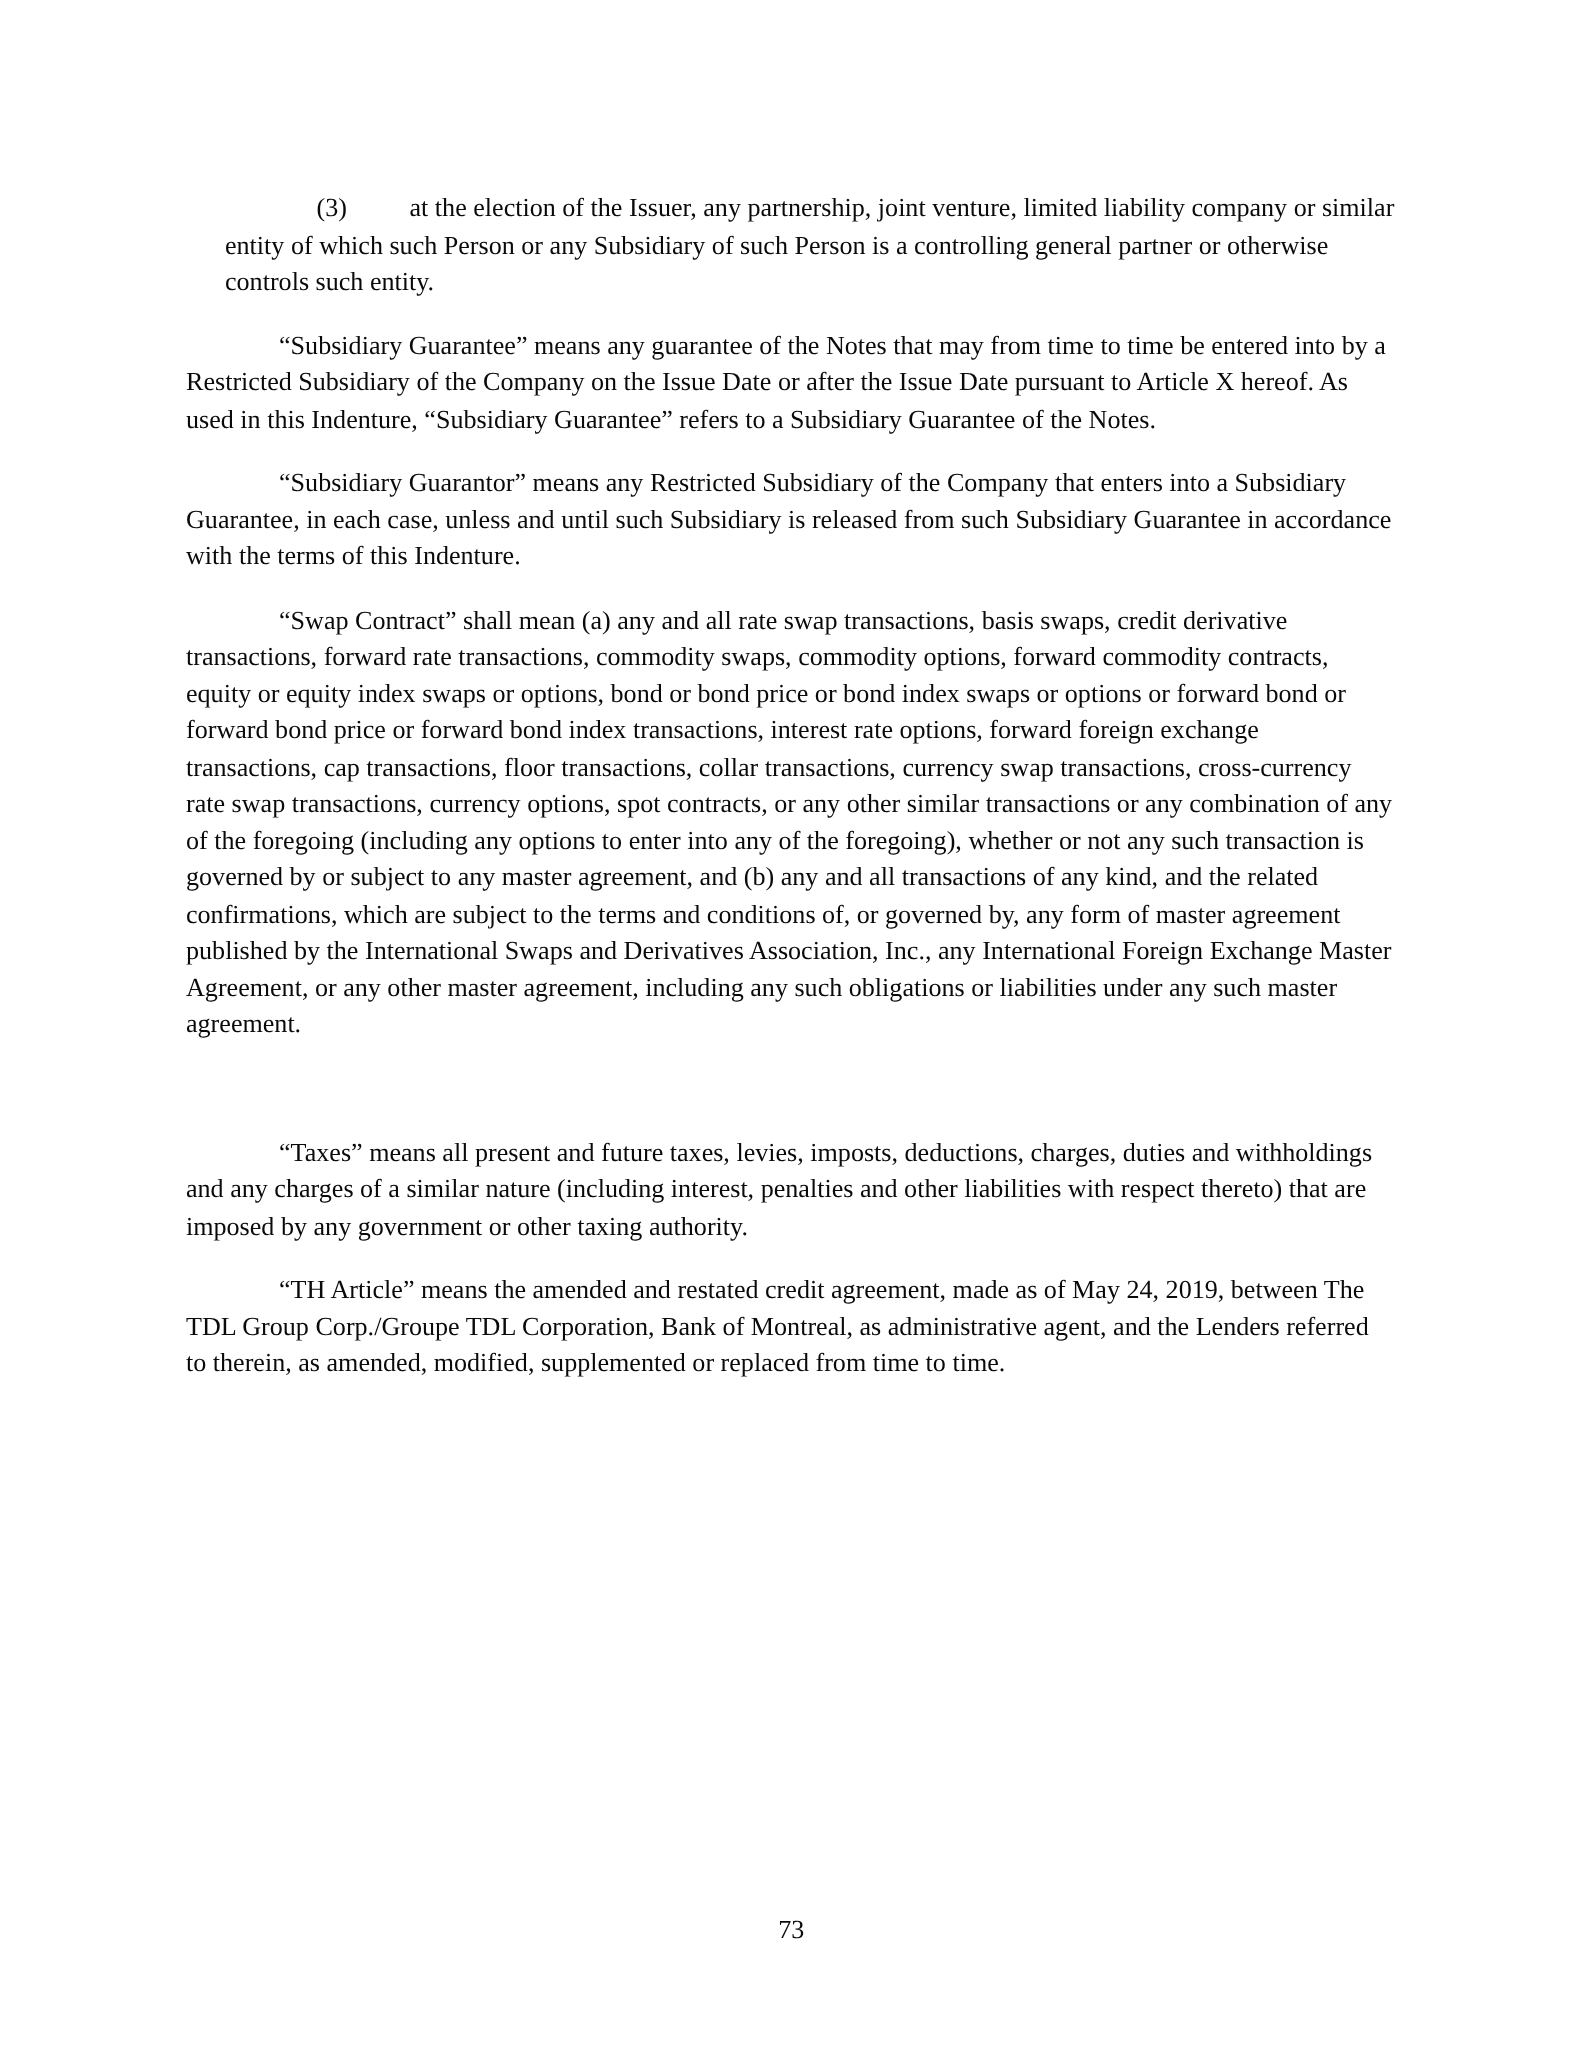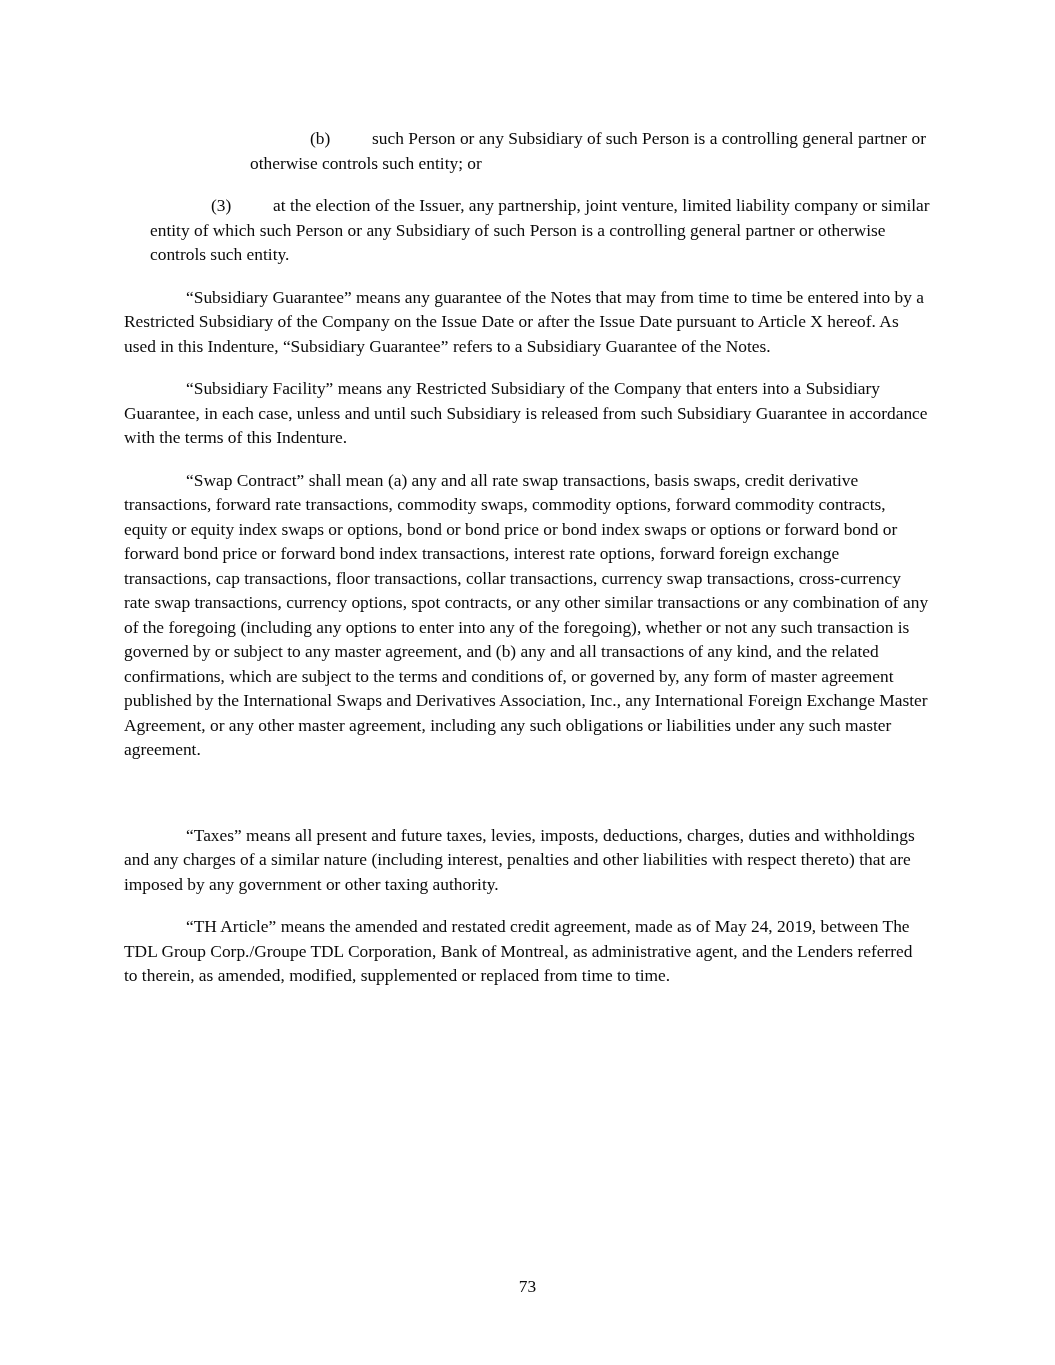--- a/index.html
+++ b/index.html
@@ -45,27 +45,26 @@
     width: 1055px;
     text-align: center;
   }
 </style>
 </head>
 <body>
 
 <main class="page">
 
 
-  <p class="p-clause-b"><span class="marker">(b)</span><span>such Person or any Subsidiary of such Person is a controlling general partner or otherwise controls such entity; or</span></p>
 
   <p class="p-clause-3"><span class="marker">(3)</span><span>at the election of the Issuer, any partnership, joint venture, limited liability company or similar entity of which such Person or any Subsidiary of such Person is a controlling general partner or otherwise controls such entity.</span></p>
 
   <p class="p-def"><span>“</span><span class="term">Subsidiary Guarantee</span><span>” means any guarantee of the Notes that may from time to time be entered into by a Restricted Subsidiary of the Company on the Issue Date or after the Issue Date pursuant to </span><span class="term">Article X</span><span> hereof. As used in this Indenture, “Subsidiary Guarantee” refers to a Subsidiary Guarantee of the Notes.</span></p>
 
-  <p class="p-def"><span>“</span><span class="term">Subsidiary Facility</span><span>” means any Restricted Subsidiary of the Company that enters into a Subsidiary Guarantee, in each case, unless and until such Subsidiary is released from such Subsidiary Guarantee in accordance with the terms of this Indenture.</span></p>
+  <p class="p-def"><span>“</span><span class="term">Subsidiary Guarantor</span><span>” means any Restricted Subsidiary of the Company that enters into a Subsidiary Guarantee, in each case, unless and until such Subsidiary is released from such Subsidiary Guarantee in accordance with the terms of this Indenture.</span></p>
 
   <p class="p-def"><span>“</span><span class="term">Swap Contract</span><span>” shall mean (a) any and all rate swap transactions, basis swaps, credit derivative transactions, forward rate transactions, commodity swaps, commodity options, forward commodity contracts, equity or equity index swaps or options, bond or bond price or bond index swaps or options or forward bond or forward bond price or forward bond index transactions, interest rate options, forward foreign exchange transactions, cap transactions, floor transactions, collar transactions, currency swap transactions, cross-currency rate swap transactions, currency options, spot contracts, or any other similar transactions or any combination of any of the foregoing (including any options to enter into any of the foregoing), whether or not any such transaction is governed by or subject to any master agreement, and (b) any and all transactions of any kind, and the related confirmations, which are subject to the terms and conditions of, or governed by, any form of master agreement published by the International Swaps and Derivatives Association, Inc., any International Foreign Exchange Master Agreement, or any other master agreement, including any such obligations or liabilities under any such master agreement.</span></p>
 
   <p class="p-def gap-before"><span>“</span><span class="term">Taxes</span><span>” means all present and future taxes, levies, imposts, deductions, charges, duties and withholdings and any charges of a similar nature (including interest, penalties and other liabilities with respect thereto) that are imposed by any government or other taxing authority.</span></p>
 
   <p class="p-def"><span>“</span><span class="term">TH Article</span><span>” means the amended and restated credit agreement, made as of May 24, 2019, between The TDL Group Corp./Groupe TDL Corporation, Bank of Montreal, as administrative agent, and the Lenders referred to therein, as amended, modified, supplemented or replaced from time to time.</span></p>
 
 
 </main>
 

